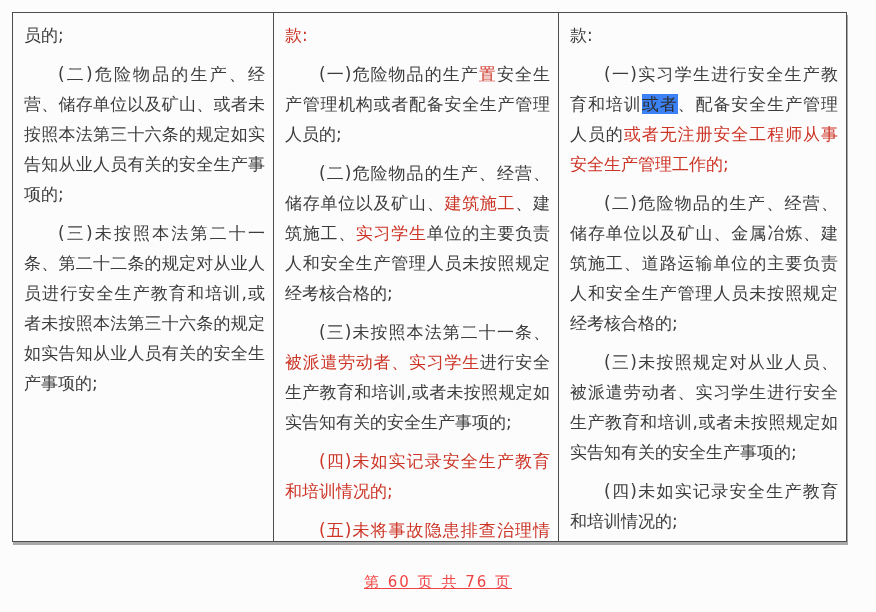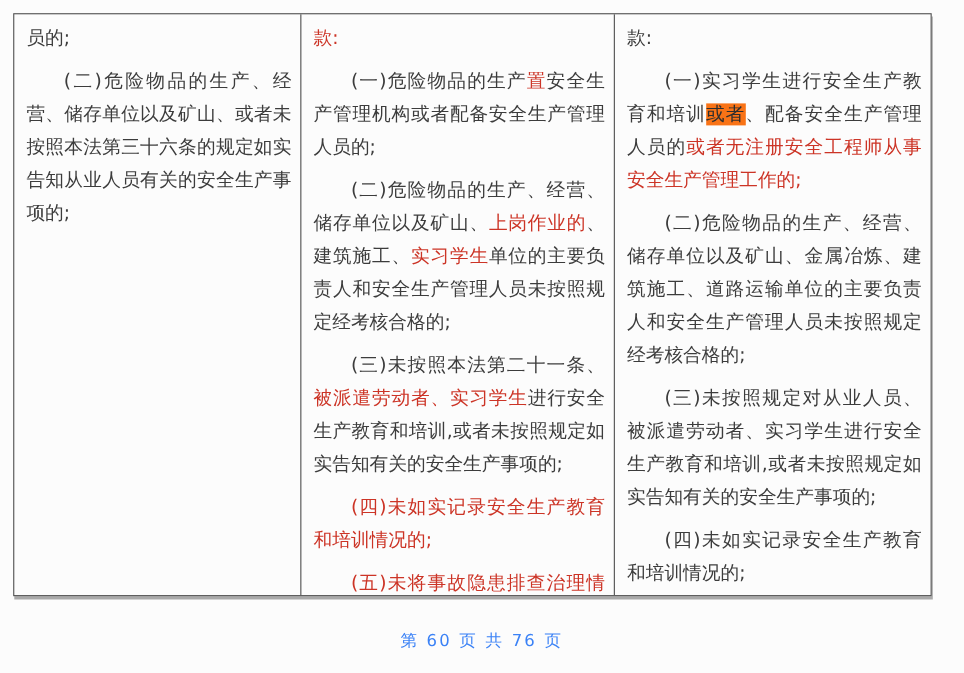--- a/index.html
+++ b/index.html
@@ -39,46 +39,48 @@
   .para {
     margin: 0 0 9px 0;
     font-size: 17px;
     line-height: 30px;
     color: #3c3c3c;
     text-align: justify;
   }
   .para.indent { text-indent: 2em; }
   .seg-normal   { color: #3c3c3c; }
   .seg-red      { color: #cc3426; }
-  .seg-highlight{ color: #2e2e2e; background: #f97316; }
+  .seg-highlight{ color: #2e2e2e; background: #3b82f6; }
   .footer {
     position: absolute;
     left: 0;
     right: 0;
     top: 573px;
     text-align: center;
     font-size: 15px;
-    color: #3b82f6;
+    color: #ef4444;
     letter-spacing: 2px;
+    text-decoration: underline;
   }
 </style>
 </head>
 <body>
 
 <div class="page">
 
   <div class="comparison-table">
     <div class="cell cell-left">
         <p class="para"><span class="seg-normal">员的;</span></p>
         <p class="para indent"><span class="seg-normal">(二)危险物品的生产、经营、储存单位以及矿山、或者未按照本法第三十六条的规定如实告知从业人员有关的安全生产事项的;</span></p>
+        <p class="para indent"><span class="seg-normal">(三)未按照本法第二十一条、第二十二条的规定对从业人员进行安全生产教育和培训,或者未按照本法第三十六条的规定如实告知从业人员有关的安全生产事项的;</span></p>
       </div>
     <div class="cell cell-middle">
         <p class="para"><span class="seg-red">款:</span></p>
         <p class="para indent"><span class="seg-normal">(一)危险物品的生产</span><span class="seg-red">置</span><span class="seg-normal">安全生产管理机构或者配备安全生产管理人员的;</span></p>
-        <p class="para indent"><span class="seg-normal">(二)危险物品的生产、经营、储存单位以及矿山、</span><span class="seg-red">上岗作业的</span><span class="seg-normal">、建筑施工、</span><span class="seg-red">实习学生</span><span class="seg-normal">单位的主要负责人和安全生产管理人员未按照规定经考核合格的;</span></p>
+        <p class="para indent"><span class="seg-normal">(二)危险物品的生产、经营、储存单位以及矿山、</span><span class="seg-red">建筑施工</span><span class="seg-normal">、建筑施工、</span><span class="seg-red">实习学生</span><span class="seg-normal">单位的主要负责人和安全生产管理人员未按照规定经考核合格的;</span></p>
         <p class="para indent"><span class="seg-normal">(三)未按照本法第二十一条、</span><span class="seg-red">被派遣劳动者、实习学生</span><span class="seg-normal">进行安全生产教育和培训,或者未按照规定如实告知有关的安全生产事项的;</span></p>
         <p class="para indent"><span class="seg-red">(四)未如实记录安全生产教育和培训情况的;</span></p>
         <p class="para indent"><span class="seg-red">(五)未将事故隐患排查治理情况如实记录或者未向从业人员通报的;</span></p>
       </div>
     <div class="cell cell-right">
         <p class="para"><span class="seg-normal">款:</span></p>
         <p class="para indent"><span class="seg-normal">(一)实习学生进行安全生产教育和培训</span><span class="seg-highlight">或者</span><span class="seg-normal">、配备安全生产管理人员的</span><span class="seg-red">或者无注册安全工程师从事安全生产管理工作的;</span></p>
         <p class="para indent"><span class="seg-normal">(二)危险物品的生产、经营、储存单位以及矿山、金属冶炼、建筑施工、道路运输单位的主要负责人和安全生产管理人员未按照规定经考核合格的;</span></p>
         <p class="para indent"><span class="seg-normal">(三)未按照规定对从业人员、被派遣劳动者、实习学生进行安全生产教育和培训,或者未按照规定如实告知有关的安全生产事项的;</span></p>
         <p class="para indent"><span class="seg-normal">(四)未如实记录安全生产教育和培训情况的;</span></p>

